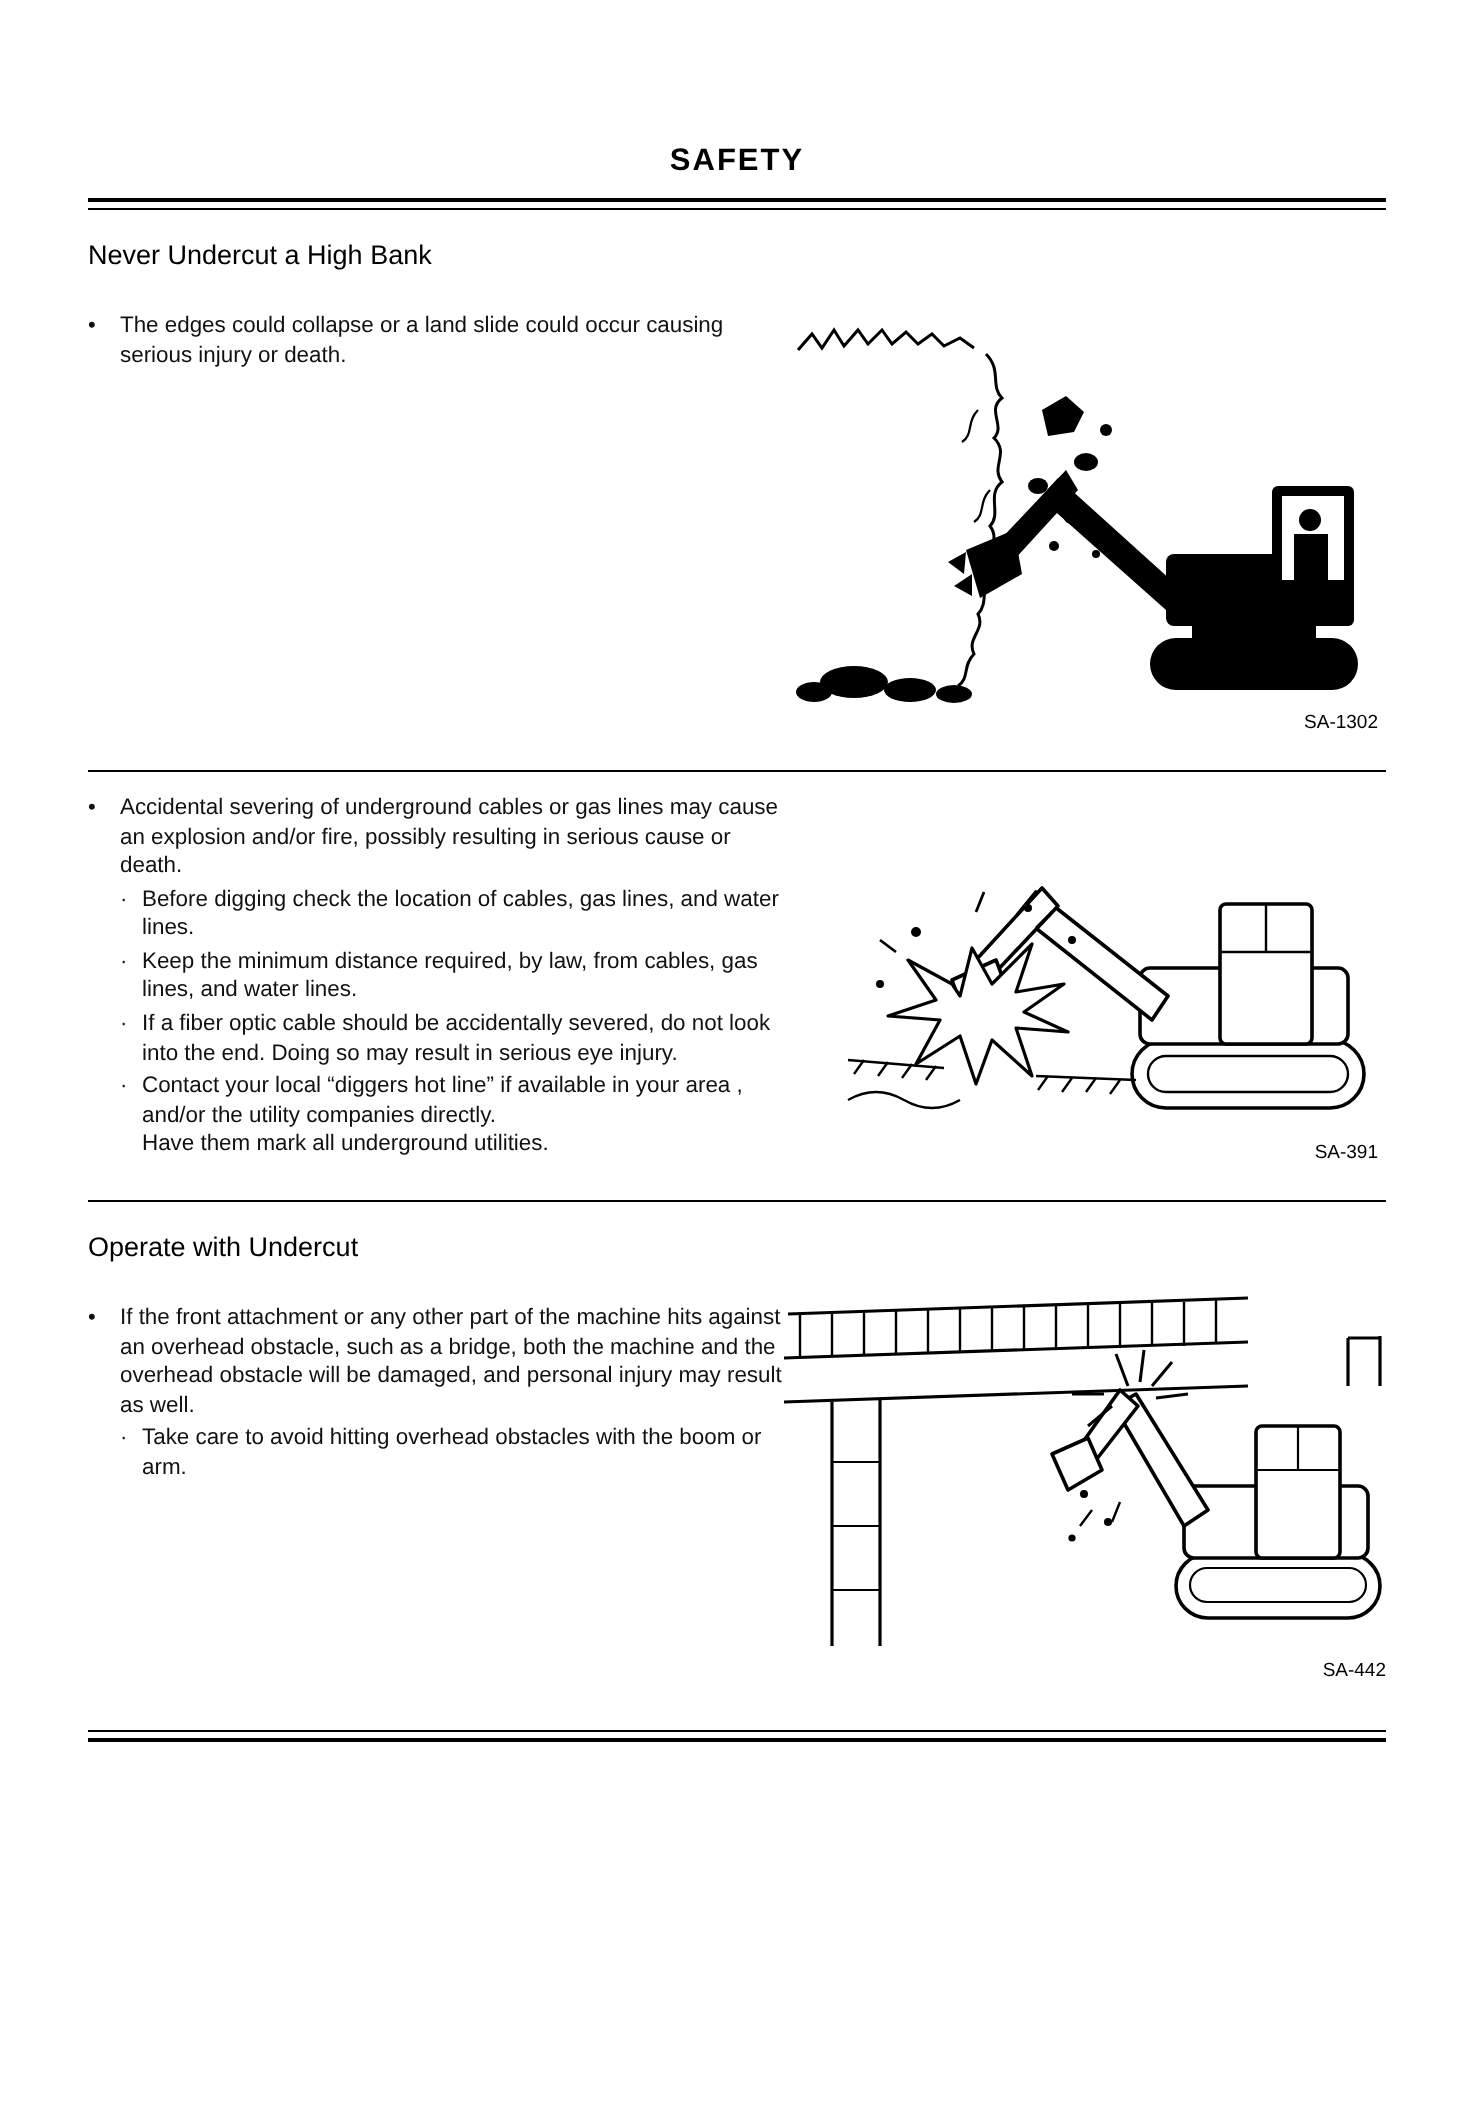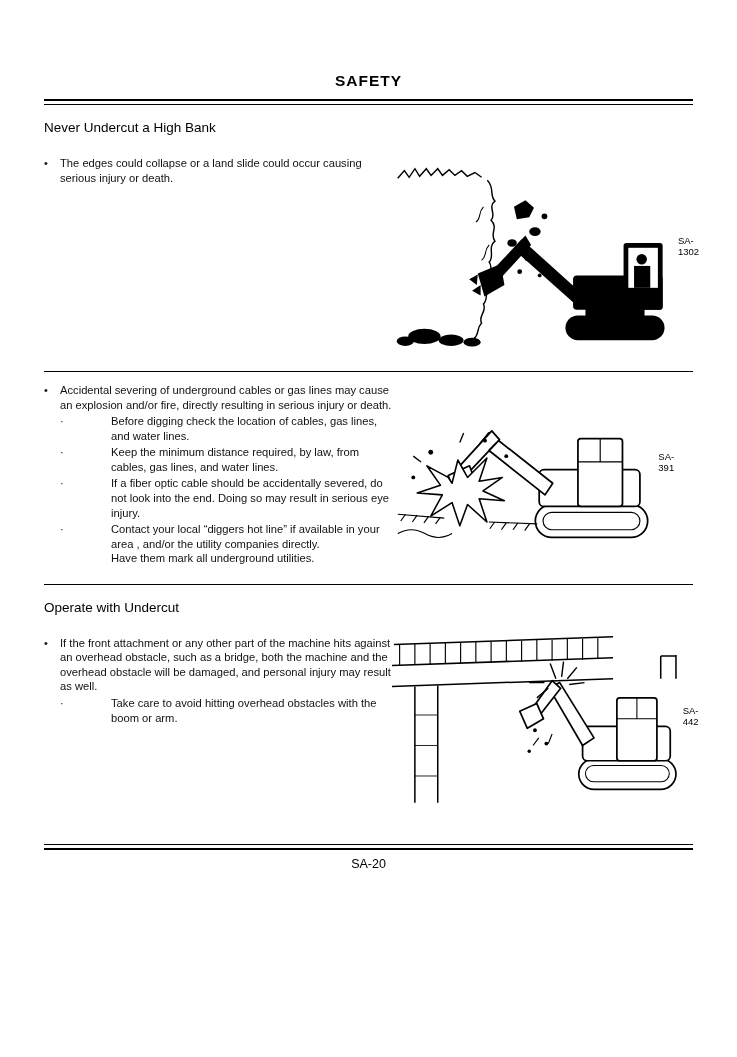--- a/index.html
+++ b/index.html
@@ -19,31 +19,31 @@
     text-align: center; font-size: 15.5px; font-weight: bold;
     letter-spacing: 1px; margin-bottom: 9px; color: #000;
   }
   .rule-thick-thin { height: 6px; border-top: 2.5px solid #000; border-bottom: 1px solid #000; }
   .rule-thin-thick { height: 6px; border-top: 1px solid #000; border-bottom: 2.5px solid #000; }
 
   
   .section-title { font-size: 13.5px; font-weight: normal; color: #000; margin: 15px 0 12px 0; }
   .section-body { display: flex; align-items: flex-start; }
   .text-col { flex: 0 0 348px; width: 348px; font-size: 11.2px; line-height: 1.3; }
-  .figure-col { margin-left: auto; display: flex; flex-direction: row; align-items: center; }
+  .figure-col { margin-left: auto; display: flex; flex-direction: column; align-items: flex-end; }
   .figure-col.raise-1 { margin-top: -12px; }
   .figure-col.raise-2 { margin-top: -8px; }
   .figure-caption { font-size: 9.5px; color: #000; margin-top: 3px; padding-right: 4px; }
 
   .bullet-item { display: flex; margin-top: 9px; }
   .bullet-marker { flex: 0 0 16px; width: 16px; font-size: 11px; }
   .bullet-text { white-space: pre-line; }
   .sub-item { display: flex; margin-left: 16px; margin-top: 2px; }
   .sub-marker { flex: 0 0 11px; width: 11px; font-size: 11px; }
-  .sub-text { white-space: pre-line; margin-left: 40px; }
+  .sub-text { white-space: pre-line; }
 
   .divider { border-top: 1.3px solid #000; margin-top: 18px; }
   .section { margin-top: 2px; }
 
   
   .page-footer { position: absolute; left: 44px; right: 44px; bottom: 38px; }
   .footer-page-number { text-align: center; font-size: 12.5px; margin-top: 7px; color: #000; }
 
   figure { margin: 0; }
   svg { display: block; }
@@ -108,21 +108,21 @@
     </div>
   </section>
 
   <div class="divider"></div>
 
   <section class="section">
     <div class="section-body">
       <div class="text-col">
         <div class="bullet-item">
           <span class="bullet-marker">•</span>
-          <p class="bullet-text">Accidental severing of underground cables or gas lines may cause an explosion and/or fire, directly resulting in serious injury or death.</p>
+          <p class="bullet-text">Accidental severing of underground cables or gas lines may cause an explosion and/or fire, possibly resulting in serious cause or death.</p>
         </div>
         <div class="sub-item">
           <span class="sub-marker">·</span>
           <p class="sub-text">Before digging check the location of cables, gas lines, and water lines.</p>
         </div>
         <div class="sub-item">
           <span class="sub-marker">·</span>
           <p class="sub-text">Keep the minimum distance required, by law, from cables, gas lines, and water lines.</p>
         </div>
         <div class="sub-item">
@@ -213,16 +213,15 @@
             <path d="M154,120 l-6,8 M168,116 l-4,10" stroke="#000" stroke-width="1.2" fill="none"></path>
           </g>
         </svg>
         <figcaption class="figure-caption">SA-442</figcaption>
       </figure>
     </div>
   </section>
 
   <footer class="page-footer">
     <div class="rule-thin-thick"></div>
-    <div class="footer-page-number">SA-20</div>
   </footer>
 
 </div>
 
 </body></html>

